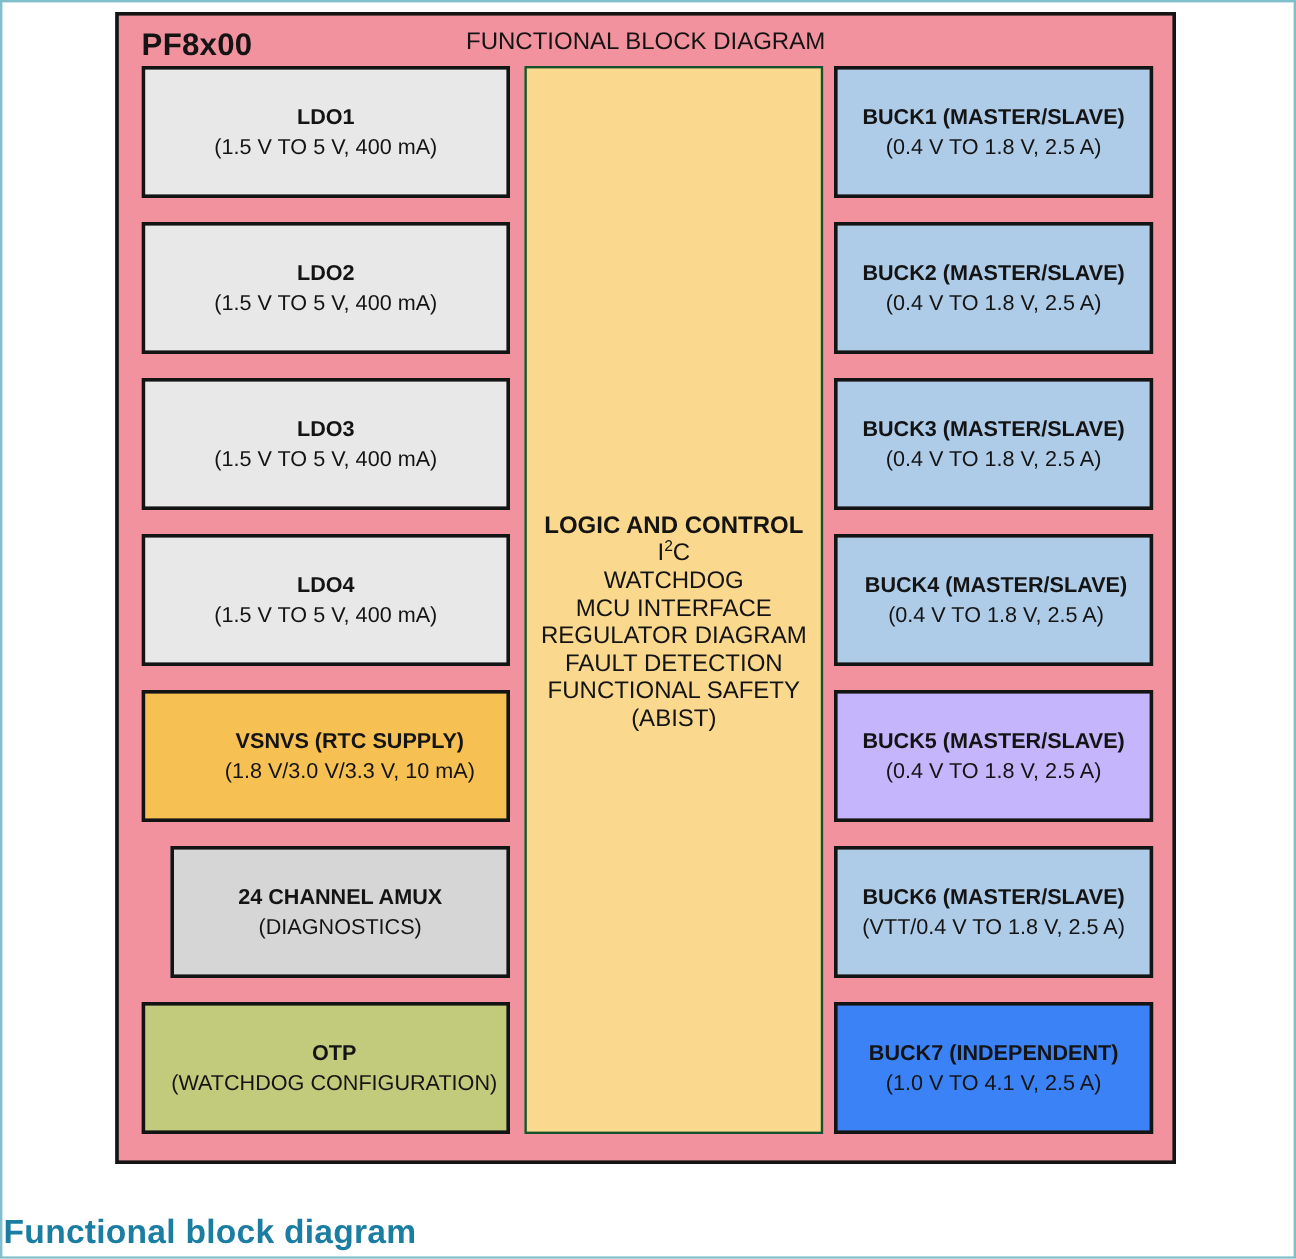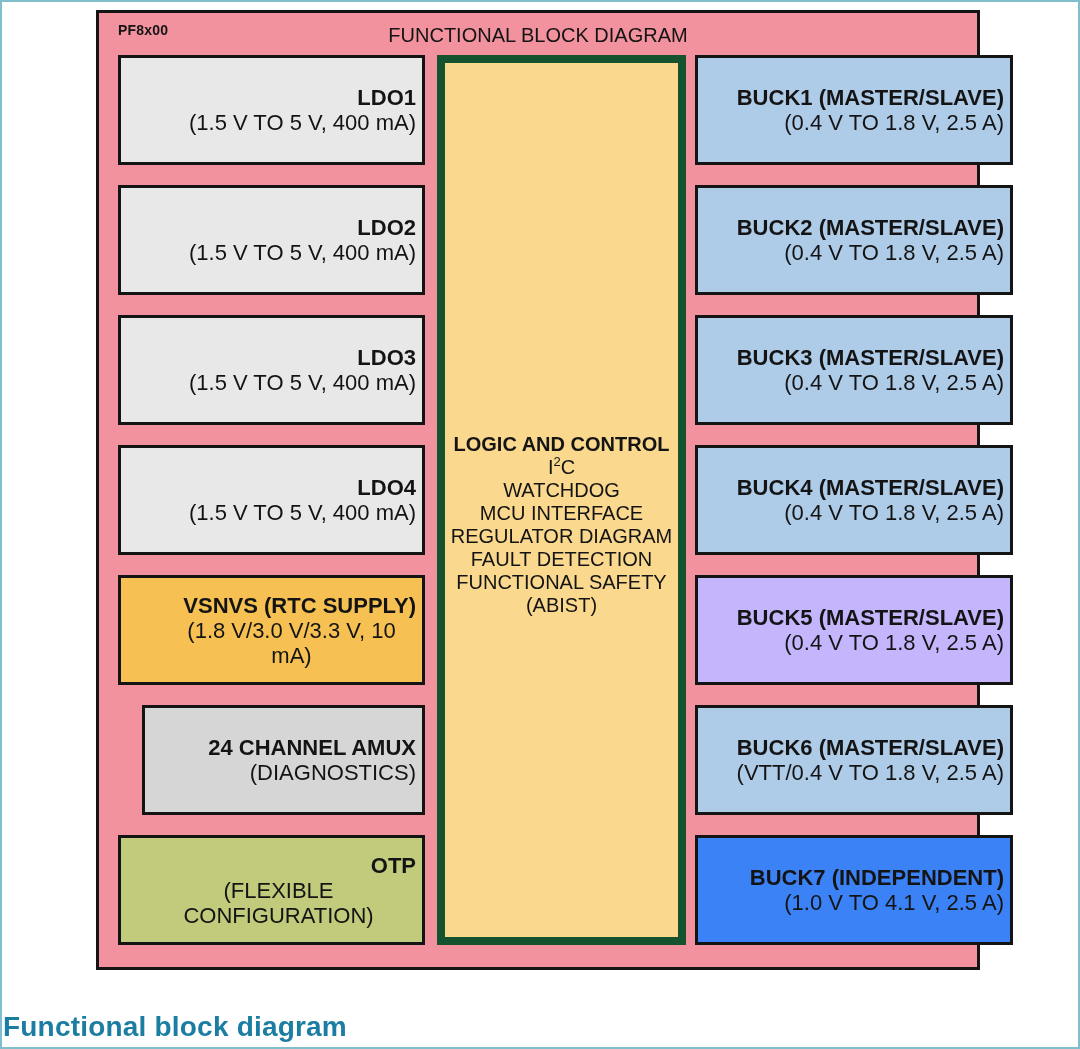--- a/index.html
+++ b/index.html
@@ -18,50 +18,50 @@
   }
   .diagram {
     position: absolute;
     left: 96px; top: 10px;
     width: 884px; height: 960px;
     background: #f2929e;
     border: 3px solid #141414;
   }
   .chip-label {
     position: absolute; left: 19px; top: 9px;
-    font-size: 14px; font-weight: bold;
+    font-size: 26px; font-weight: bold;
     letter-spacing: 0.2px;
   }
   .diagram-title {
     position: absolute; left: 0; right: 0; top: 11px;
     text-align: center;
     font-size: 20px;
   }
   .col {
     position: absolute; top: 42px;
     display: flex; flex-direction: column; gap: 20px;
   }
   .col-left  { left: 19px;  width: 307px; }
-  .col-right { left: 596px; width: 318px; border-radius: 28px; }
+  .col-right { left: 596px; width: 266px; border-radius: 28px; }
   .block {
     height: 110px;
     border: 3px solid #141414;
     display: flex; flex-direction: column;
-    justify-content: center; align-items: flex-end;
+    justify-content: center; align-items: center;
     text-align: center;
-    font-size: 22px;
+    font-size: 18px;
     line-height: 25px;
     padding: 0 6px;
   }
   .block-title { font-weight: bold; }
   .center-block {
     position: absolute;
     left: 338px; top: 42px;
     width: 249px; height: 890px;
-    border: 8px solid #14532d;
+    border: 2px solid #14532d;
     background: #fad88e;
   }
   .center-text {
     position: absolute; left: 0; right: 0; top: 370px;
     text-align: center;
     font-size: 20px;
     line-height: 23px;
   }
   .center-text sup {
     font-size: 13px;
@@ -106,21 +106,21 @@
     <div class="block" style="background: rgb(246, 193, 82); padding-left: 46px;">
       <div class="block-title">VSNVS (RTC SUPPLY)</div>
       <div class="block-subtitle">(1.8 V/3.0 V/3.3 V, 10 mA)</div>
     </div>
     <div class="block" style="background: rgb(214, 214, 214); margin-left: 24px;">
       <div class="block-title">24 CHANNEL AMUX</div>
       <div class="block-subtitle">(DIAGNOSTICS)</div>
     </div>
     <div class="block" style="background: rgb(194, 202, 124); padding-left: 20px;">
       <div class="block-title">OTP</div>
-      <div class="block-subtitle">(FLEXIBLE CONFIGURATION)</div>
+      <div class="block-subtitle">(WATCHDOG CONFIGURATION)</div>
     </div>
   </div>
 
   <div class="center-block" style="background: rgb(250, 216, 142);">
     <div class="center-text">
       <div class="block-title">LOGIC AND CONTROL</div>
       <div class="center-line"><span>I</span><sup>2</sup><span>C</span></div>
       <div class="center-line">WATCHDOG</div>
       <div class="center-line">MCU INTERFACE</div>
       <div class="center-line">REGULATOR DIAGRAM</div>

